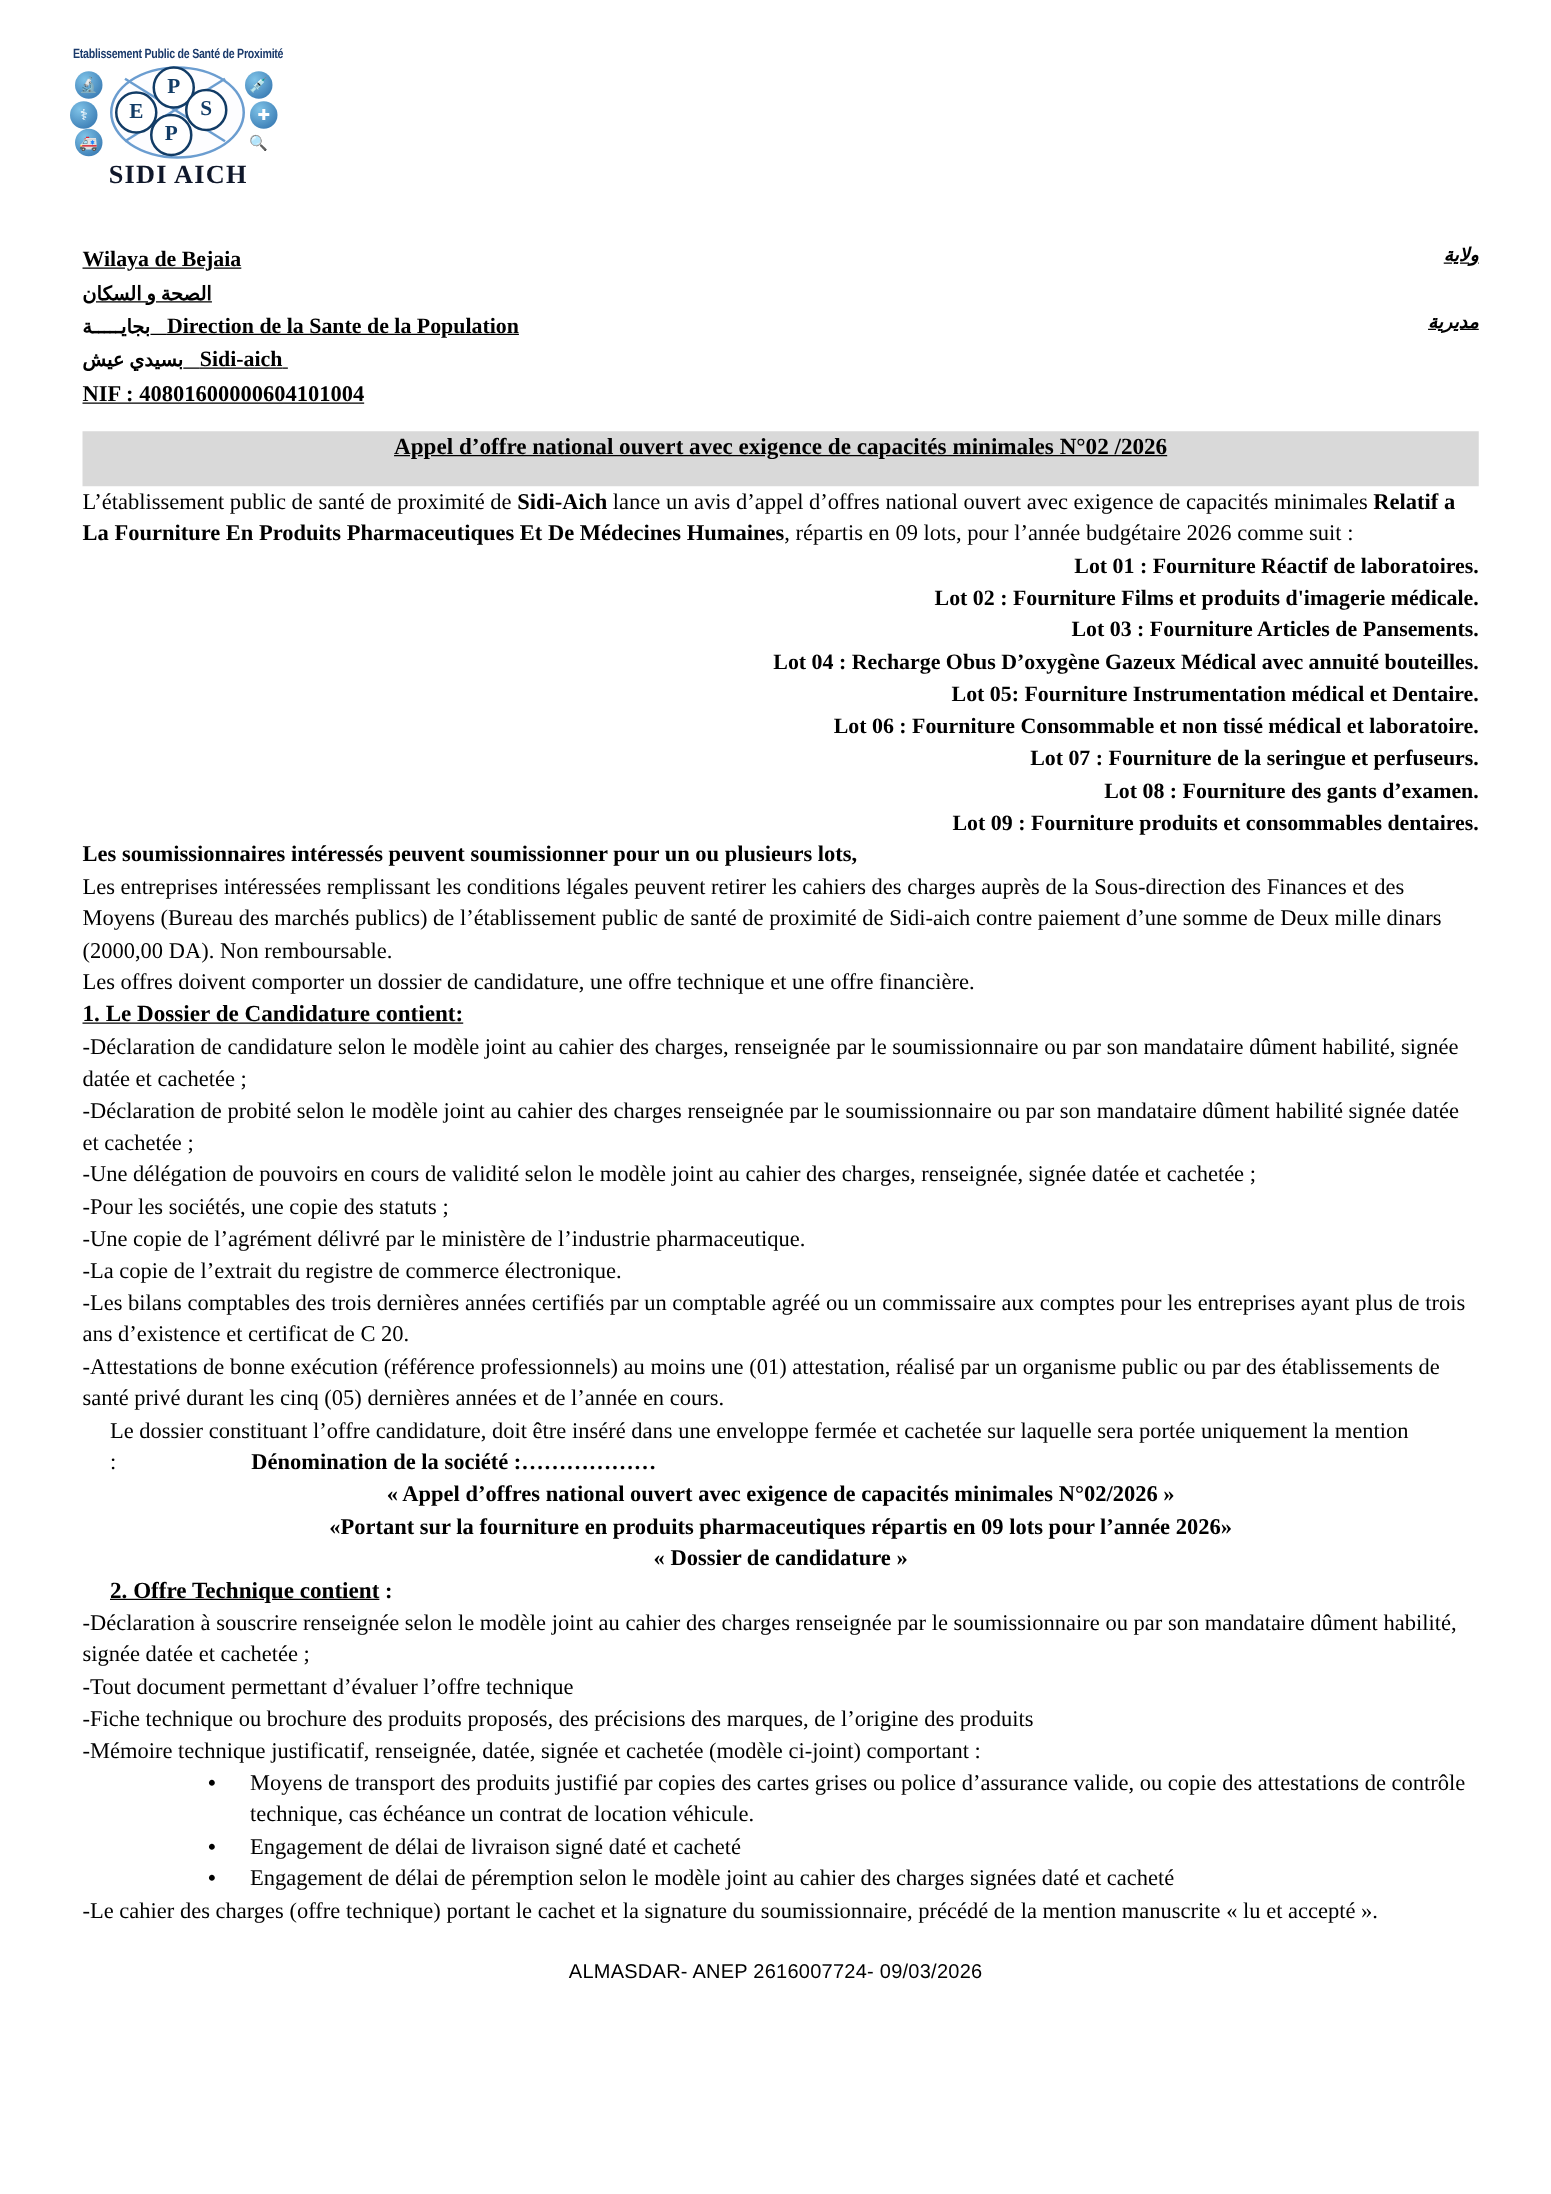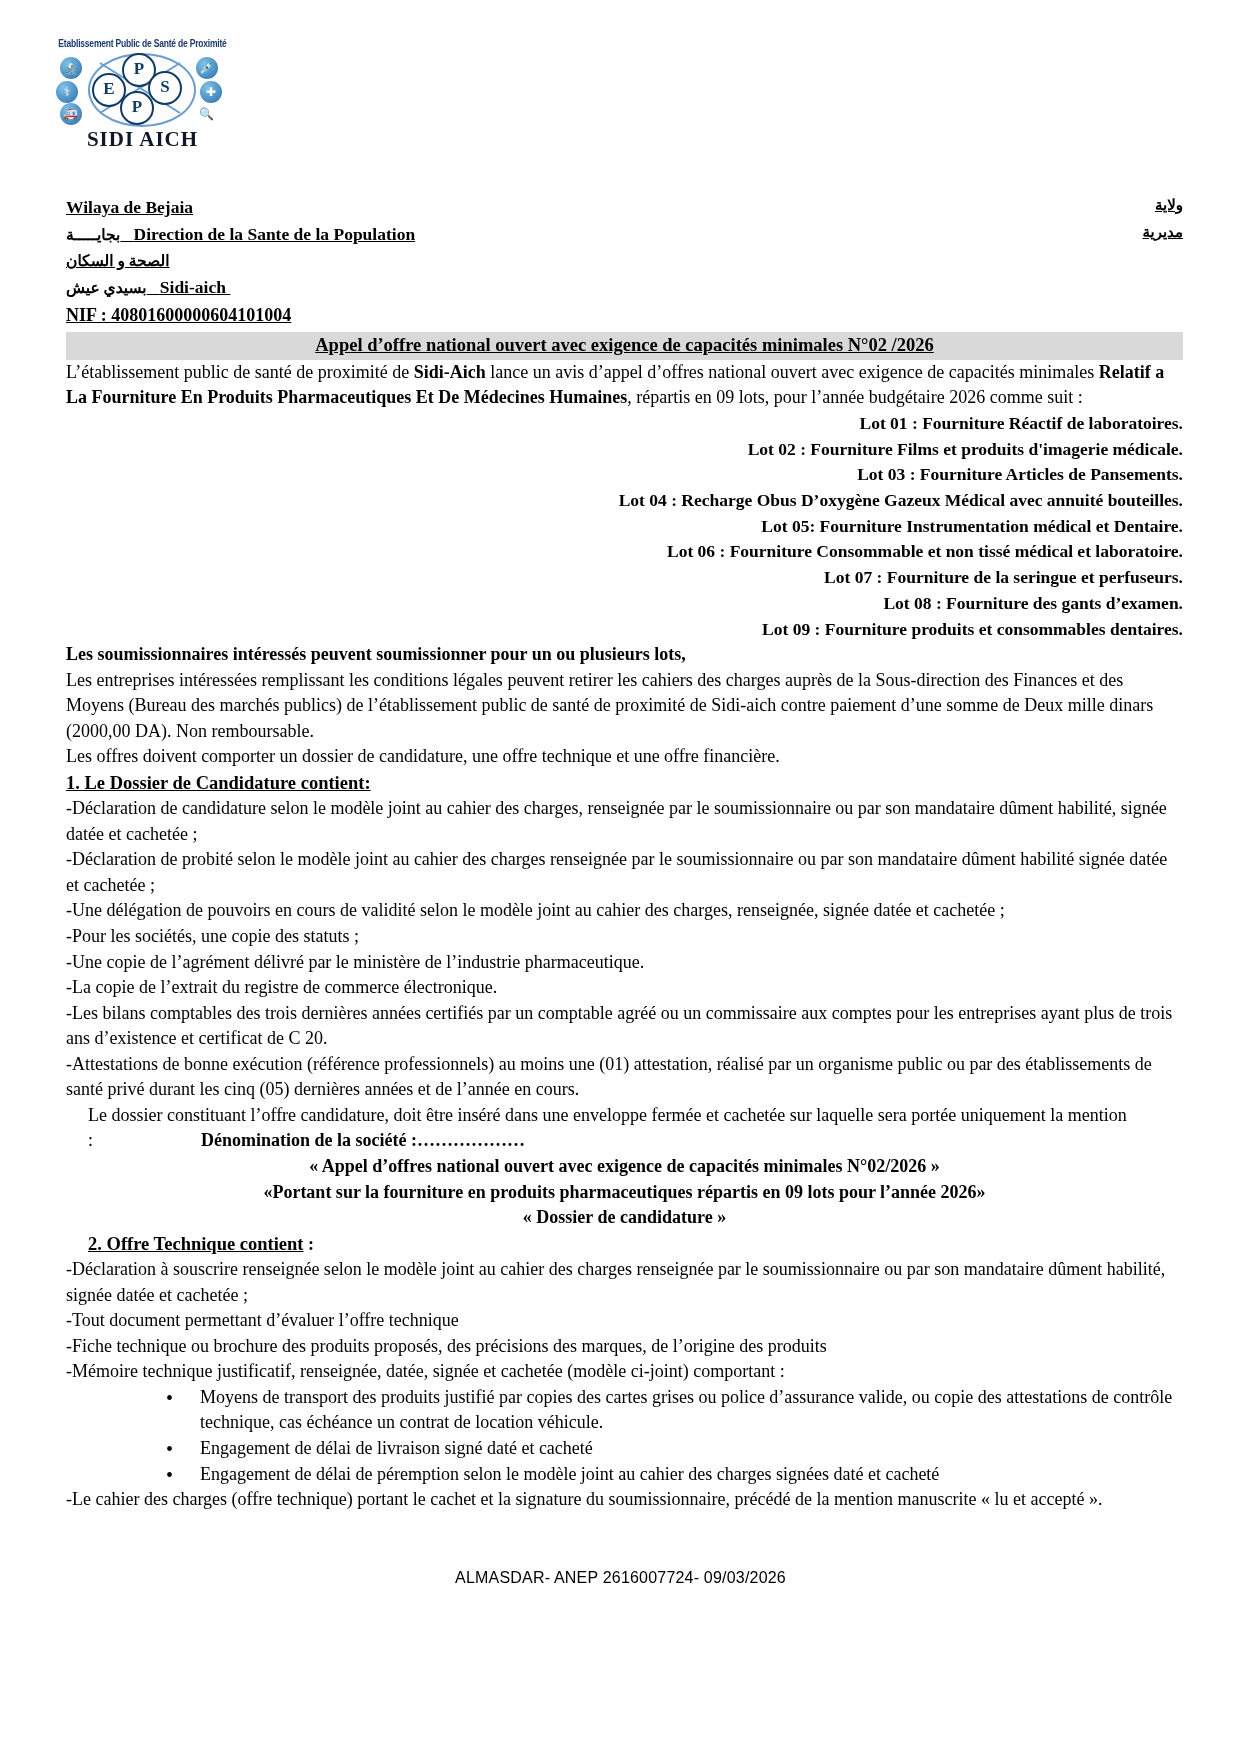--- a/index.html
+++ b/index.html
@@ -159,41 +159,42 @@
   }
   .addr-l { display: inline-block; }
   .u { text-decoration: underline; }
   .addr-r {
     position: absolute;
     right: 0;
     top: 0;
     direction: rtl;
     font-size: 15px;
     font-weight: bold;
+    font-style: italic;
   }
   .ar-inline {
     direction: rtl;
     display: inline-block;
     font-size: 15.5px;
   }
   .nif {
     font-size: 18px;
     font-weight: bold;
     text-decoration: underline;
     margin-top: 2px;
   }
 
   
   .banner {
     background: #d9d9d9;
     text-align: center;
     font-size: 18.5px;
     font-weight: bold;
-    padding: 3px 0 4px 0;
-    margin: 2px 58px 0 66px;
+    padding: 3px 0 20px 0;
+    margin: 15px 58px 0 66px;
   }
   .banner span { text-decoration: underline; }
 
   
   .body-text {
     padding: 0 58px 0 66px;
     font-size: 18px;
     line-height: 1.42;
     text-align: left;
   }
@@ -275,25 +276,25 @@
     </div>
 
   </div>
 
   <div class="addr">
     <div class="addr-row">
       <span class="addr-l u">Wilaya de Bejaia</span>
       <span class="addr-r u">ولاية</span>
     </div>
     <div class="addr-row">
+      <span class="addr-l u ar-inline">الصحة و السكان</span>
+    </div>
+    <div class="addr-row">
       <span class="addr-l u"><span class="ar-inline">بجايـــــة</span>&nbsp;&nbsp;&nbsp;<span>Direction  de la Sante  de la Population</span></span>
       <span class="addr-r u">مديرية</span>
-    </div>
-    <div class="addr-row">
-      <span class="addr-l u ar-inline">الصحة و السكان</span>
     </div>
     <div class="addr-row">
       <span class="addr-l u"><span class="ar-inline">بسيدي عيش</span>&nbsp;&nbsp;&nbsp;<span>Sidi-aich</span>&nbsp;</span>
     </div>
     <div class="nif">NIF : 40801600000604101004</div>
   </div>
 
   <div class="banner">
     <span>Appel d’offre national ouvert avec exigence de capacités minimales N°02 /2026</span>
   </div>

